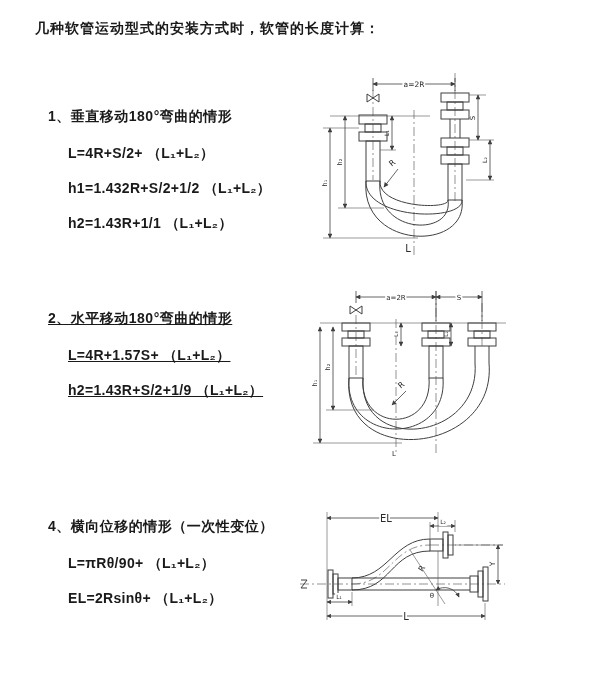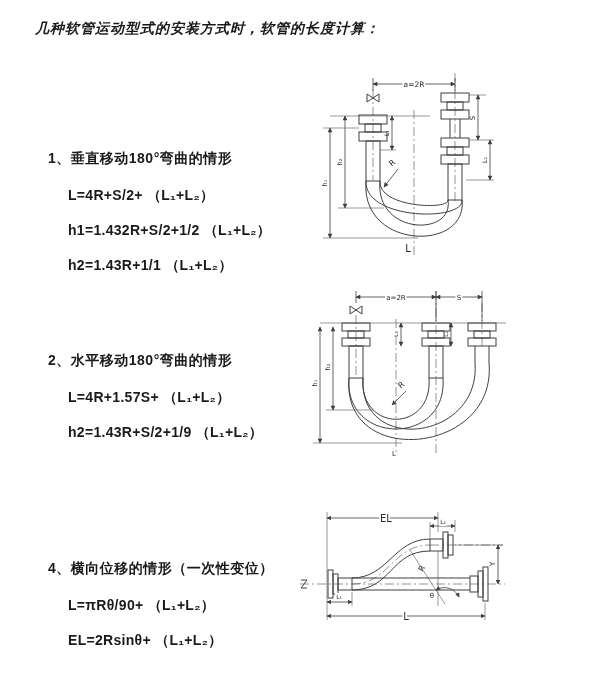--- a/index.html
+++ b/index.html
@@ -3,24 +3,24 @@
 <meta charset="utf-8">
 <style>
   html,body{margin:0;padding:0;}
   body{
     width:600px;height:675px;position:relative;overflow:hidden;
     background:#ffffff;color:#1a1a1a;
     font-family:"Liberation Sans","DejaVu Sans",sans-serif;
   }
   .page-title{
     position:absolute;left:35px;top:20px;
-    font-size:14px;font-weight:bold;letter-spacing:1px;white-space:nowrap;font-style:italic;
+    font-size:14px;font-weight:bold;letter-spacing:1px;white-space:nowrap;
   }
   .section{position:absolute;left:48px;}
-  .sec-heading{font-size:14px;font-weight:bold;letter-spacing:.5px;white-space:nowrap;margin-top:42px;}
+  .sec-heading{font-size:14px;font-weight:bold;letter-spacing:.5px;white-space:nowrap;}
   .formulas{margin:12px 0 0 20px;padding:0;list-style:none;}
   .formula{
     font-size:14px;font-weight:bold;letter-spacing:.3px;
     line-height:16px;margin-bottom:12px;white-space:nowrap;margin-top:19px;
   }
   .diagram{position:absolute;}
   svg{display:block;}
   svg text{font-family:"DejaVu Sans","Liberation Sans",sans-serif;fill:#2b2b2b;}
   svg .halo{stroke:#ffffff;stroke-width:3.5px;paint-order:stroke;}
   .st{stroke:#3f3f3f;stroke-width:1;fill:none;}
@@ -35,21 +35,21 @@
 
 <div class="section" style="top:108px;">
   <div class="sec-heading">1、垂直移动180°弯曲的情形</div>
   <ul class="formulas">
     <li class="formula">L=4R+S/2+ （L₁+L₂）</li>
     <li class="formula">h1=1.432R+S/2+1/2 （L₁+L₂）</li>
     <li class="formula">h2=1.43R+1/1 （L₁+L₂）</li>
   </ul>
 </div>
 
-<div class="section" style="top:310px;">
+<div class="section" style="top:310px;text-decoration:underline;">
   <div class="sec-heading">2、水平移动180°弯曲的情形</div>
   <ul class="formulas">
     <li class="formula">L=4R+1.57S+ （L₁+L₂）</li>
     <li class="formula">h2=1.43R+S/2+1/9 （L₁+L₂）</li>
   </ul>
 </div>
 
 <div class="section" style="top:518px;">
   <div class="sec-heading">4、横向位移的情形（一次性变位）</div>
   <ul class="formulas">

